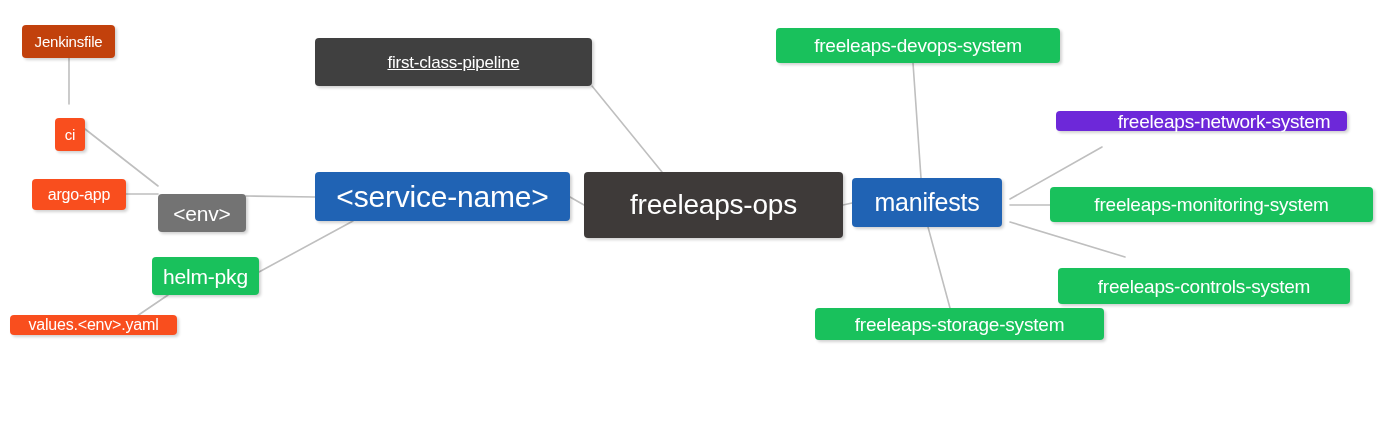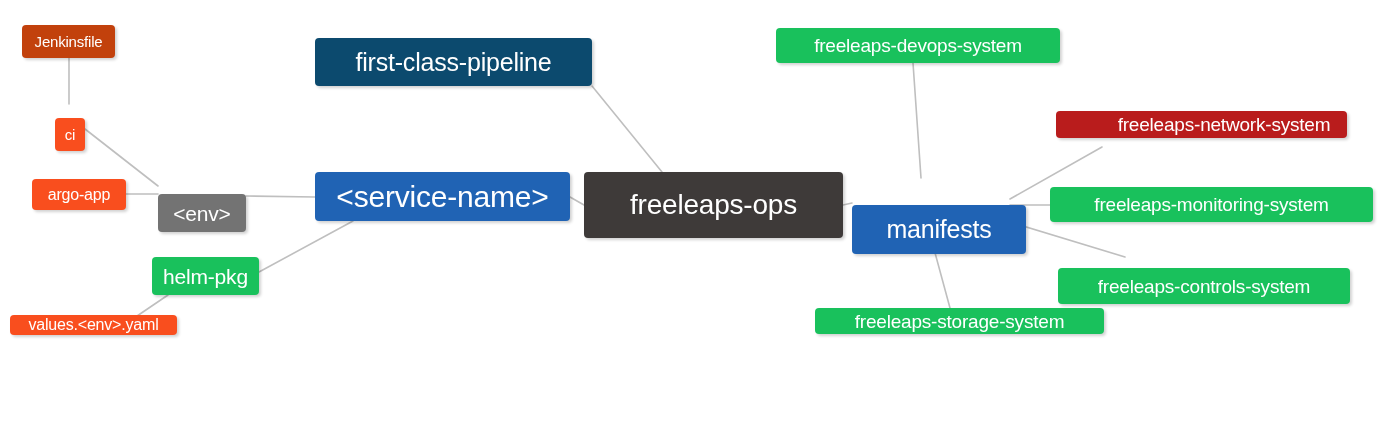--- a/index.html
+++ b/index.html
@@ -45,24 +45,24 @@
       <line x1="1010" y1="222" x2="1125" y2="257" stroke="#bfbfbf" stroke-width="1.6" stroke-linecap="round"></line>
       <line x1="928" y1="227" x2="950" y2="308" stroke="#bfbfbf" stroke-width="1.6" stroke-linecap="round"></line>
     </svg>
   <div id="node-layer">
       <div class="node n-root" style="left: 584px; top: 172px; width: 259px; height: 66px; font-size: 28px; background: rgb(62, 58, 57);">
         <span>freeleaps-ops</span>
       </div>
       <div class="node n-blue" style="left: 315px; top: 172px; width: 255px; height: 49px; font-size: 30px; background: rgb(32, 99, 180);">
         <span>&lt;service-name&gt;</span>
       </div>
-      <div class="node n-blue" style="left: 315px; top: 38px; width: 277px; height: 48px; font-size: 25px; background: #0c4a6e;">
+      <div class="node n-blue" style="left: 315px; top: 38px; width: 277px; height: 48px; font-size: 17px; background: #404040; text-decoration: underline;">
         <span>first-class-pipeline</span>
       </div>
-      <div class="node n-blue" style="left: 852px; top: 178px; width: 174px; height: 49px; font-size: 25px; background: rgb(32, 99, 180); margin-top: 27px;">
+      <div class="node n-blue" style="left: 852px; top: 178px; width: 150px; height: 49px; font-size: 25px; background: rgb(32, 99, 180);">
         <span>manifests</span>
       </div>
       <div class="node n-green" style="left: 158px; top: 194px; width: 88px; height: 38px; font-size: 21px; background: #737373;">
         <span>&lt;env&gt;</span>
       </div>
       <div class="node n-green" style="left: 152px; top: 257px; width: 107px; height: 38px; font-size: 21px; background: rgb(25, 193, 92);">
         <span>helm-pkg</span>
       </div>
       <div class="node n-orange" style="left: 22px; top: 25px; width: 93px; height: 33px; font-size: 15px; background: #c2410c;">
         <span>Jenkinsfile</span>
@@ -72,26 +72,26 @@
       </div>
       <div class="node n-red" style="left: 32px; top: 179px; width: 94px; height: 31px; font-size: 16px; background: rgb(249, 78, 30); text-align: right;">
         <span>argo-app</span>
       </div>
       <div class="node n-red" style="left: 10px; top: 315px; width: 167px; height: 20px; font-size: 16px; background: rgb(249, 78, 30);">
         <span>values.&lt;env&gt;.yaml</span>
       </div>
       <div class="node n-green" style="left: 776px; top: 28px; width: 284px; height: 35px; font-size: 19px; background: rgb(25, 193, 92);">
         <span>freeleaps-devops-system</span>
       </div>
-      <div class="node n-green" style="left: 1056px; top: 111px; width: 291px; height: 27px; font-size: 19px; background: #b91c1c; padding-left: 45px;">
+      <div class="node n-green" style="left: 1056px; top: 111px; width: 291px; height: 20px; font-size: 19px; background: #6d28d9; padding-left: 45px;">
         <span>freeleaps-network-system</span>
       </div>
       <div class="node n-green" style="left: 1050px; top: 187px; width: 323px; height: 35px; font-size: 19px; background: rgb(25, 193, 92);">
         <span>freeleaps-monitoring-system</span>
       </div>
       <div class="node n-green" style="left: 1058px; top: 257px; width: 292px; height: 36px; font-size: 19px; background: rgb(25, 193, 92); margin-top: 11px;">
         <span>freeleaps-controls-system</span>
       </div>
-      <div class="node n-green" style="left: 815px; top: 308px; width: 289px; height: 26px; font-size: 19px; background: rgb(25, 193, 92);">
+      <div class="node n-green" style="left: 815px; top: 308px; width: 289px; height: 32px; font-size: 19px; background: rgb(25, 193, 92);">
         <span>freeleaps-storage-system</span>
       </div>
     </div>
 </div>
 
 </body></html>

